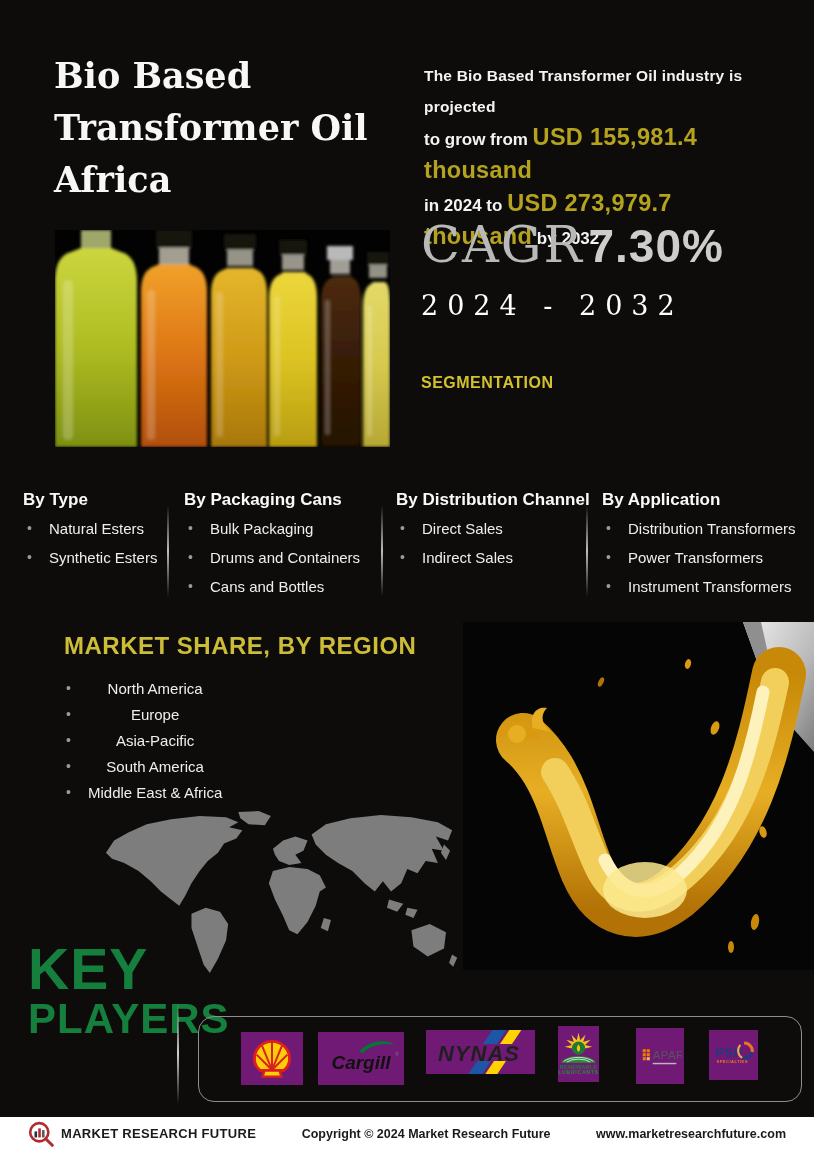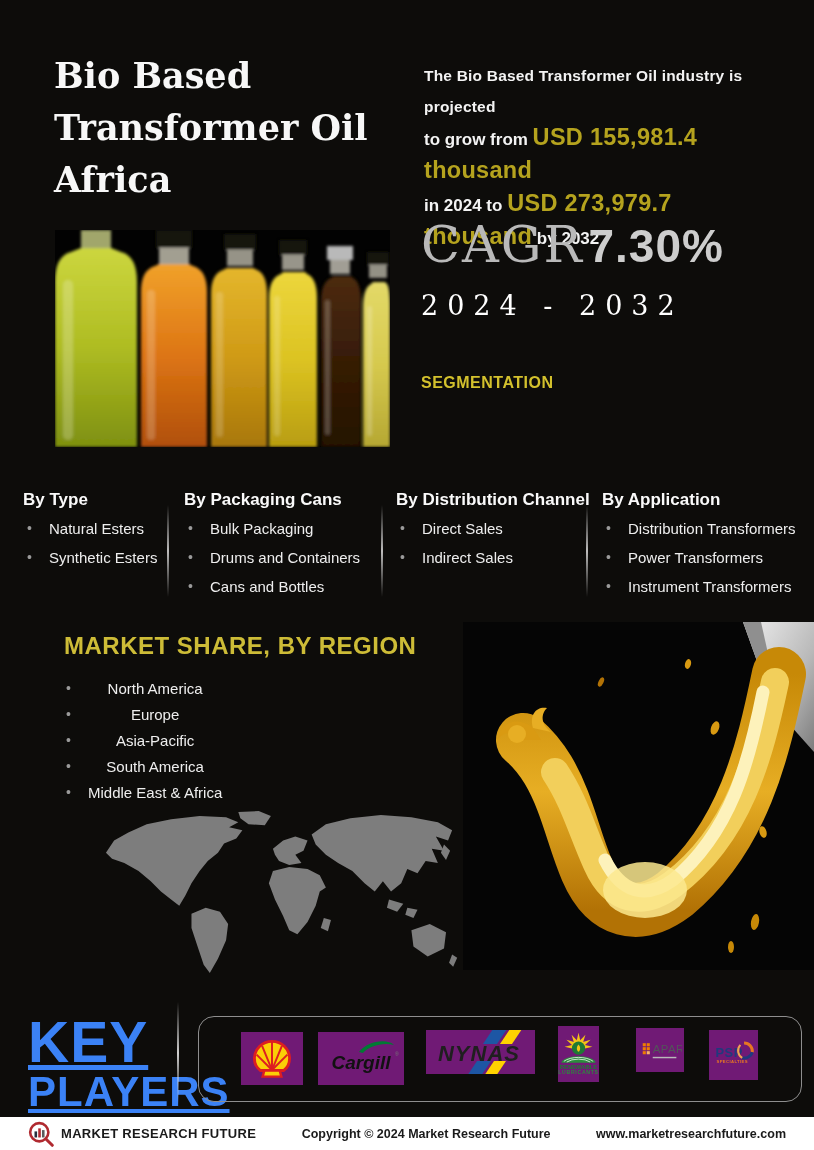--- a/index.html
+++ b/index.html
@@ -68,37 +68,37 @@
   .region-list li { margin-bottom:9px; }
 
   
   .map { position:absolute; left:92px; top:810px; width:370px; height:168px; }
   .splash {
     position:absolute; left:463px; top:622px; width:351px; height:348px;
     background:#050505;
   }
 
   
-  .kp-heading { position:absolute; left:28px; top:1012px; color:#3b82f6;text-decoration:underline; }
+  .kp-heading { position:absolute; left:28px; top:939px; color:#15803d; }
   .kp-line1 { font-size:57px; font-weight:900; letter-spacing:1px; line-height:60px; }
   .kp-line2 { font-size:42px; font-weight:900; letter-spacing:1px; line-height:40px; }
   .kp-div {
     position:absolute; left:177px; top:1002px; width:2px; height:102px;
     background:linear-gradient(to bottom, rgba(230,230,230,0), rgba(230,230,230,.9), rgba(230,230,230,0));
   }
   .players-box {
     position:absolute; left:198px; top:1016px; width:604px; height:86px;
     border:1.5px solid #8e8e8e; border-radius:16px;
   }
   .tile { position:absolute; background:#701a75; display:flex; align-items:center; justify-content:center; overflow:hidden; }
   .tile-shell     { left:241px; top:1032px; width:62px;  height:53px; }
   .tile-cargill   { left:318px; top:1032px; width:86px;  height:53px; }
   .tile-nynas     { left:426px; top:1030px; width:109px; height:44px; }
   .tile-renewable { left:558px; top:1026px; width:41px;  height:56px; }
-  .tile-apar      { left:636px; top:1028px; width:48px;  height:44px; }
+  .tile-apar      { left:636px; top:1028px; width:48px;  height:56px; }
   .tile-psp       { left:709px; top:1030px; width:49px;  height:50px; }
 
   
   .footer {
     position:absolute; left:0; bottom:0; width:814px; height:33px;
     background:#ffffff; color:#1a1a1a;
     display:flex; align-items:center; padding:16px 28px;
   }
   .footer .brand { display:flex; align-items:center; gap:7px; font-size:13px; font-weight:700; letter-spacing:.3px; }
   .footer .copy { flex:1; text-align:center; font-size:12.5px; font-weight:700; }

